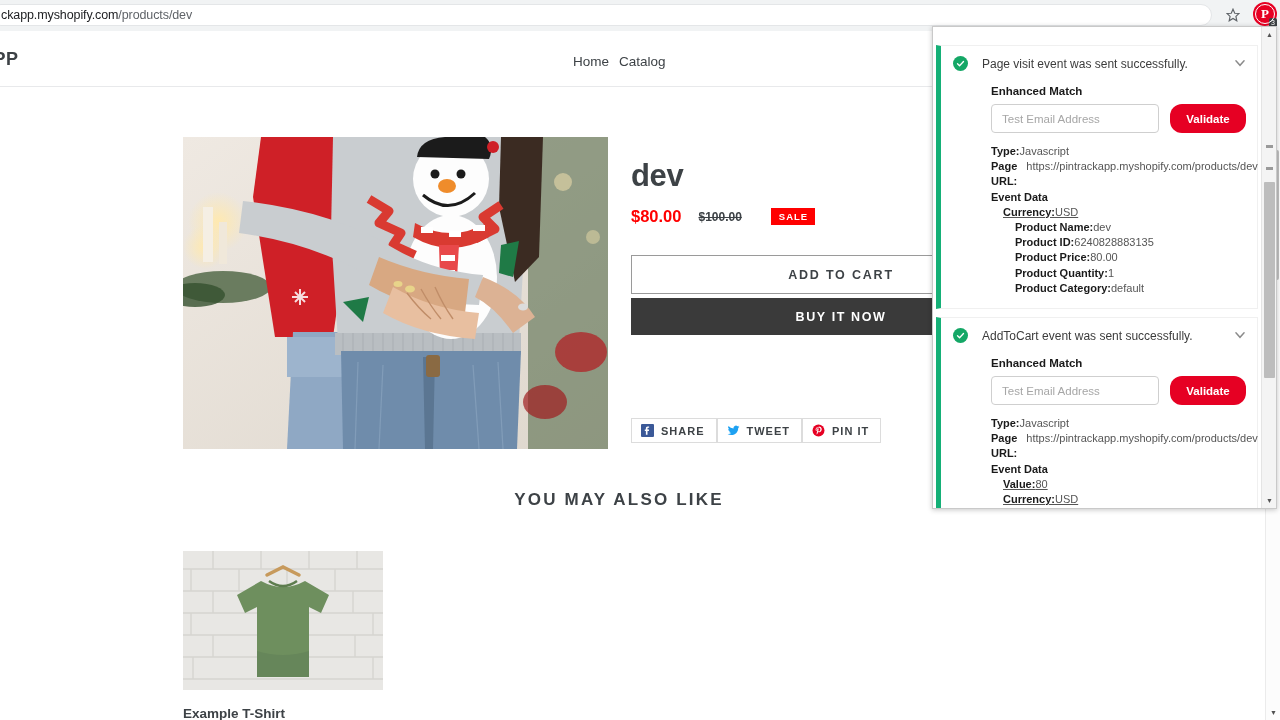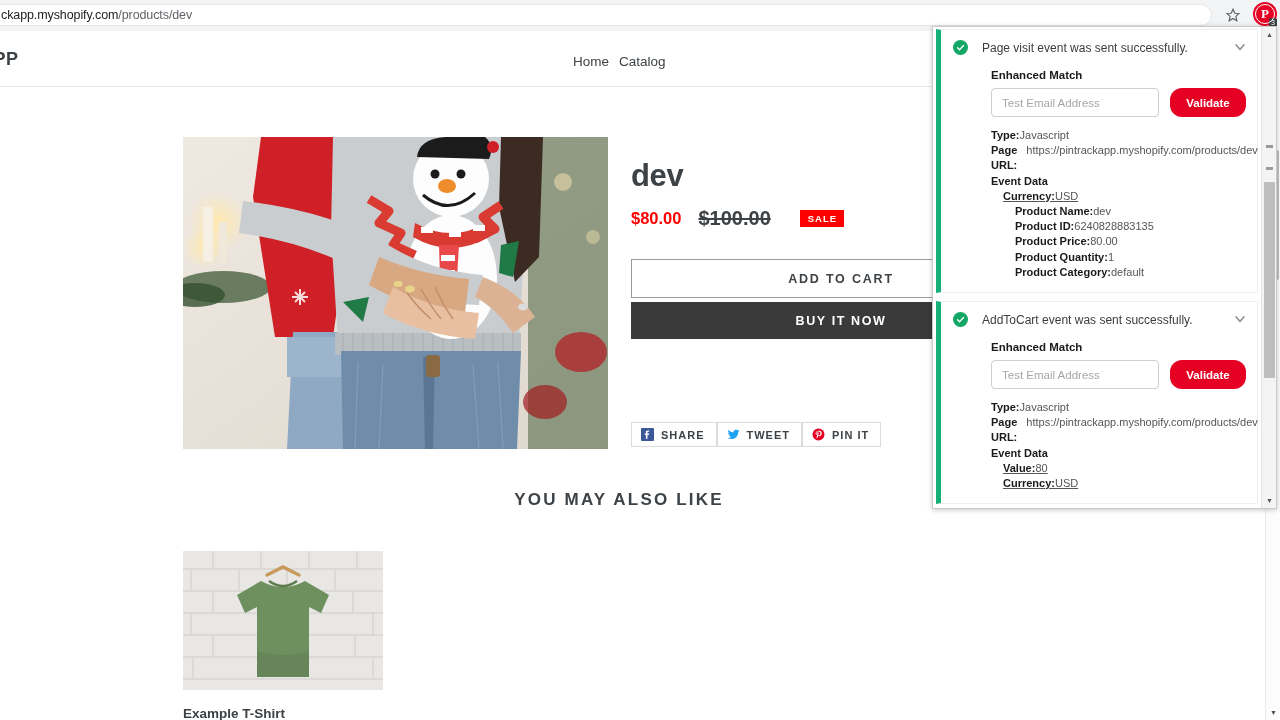--- a/index.html
+++ b/index.html
@@ -129,21 +129,21 @@
     font-size: 31px; font-weight: bold;
     color: #3d4246; line-height: 1.1;
     letter-spacing: -0.4px;
   }
   .price-row {
     margin-top: 14px;
     display: flex; align-items: center; gap: 17px;
   }
   .price-sale { font-size: 16.5px; font-weight: bold; color: #ff0000; }
   .price-was {
-    font-size: 20px; font-weight: bold; color: #3d4246;
+    font-size: 12px; font-weight: bold; color: #3d4246;
     text-decoration: line-through;
   }
   .sale-badge {
     background: #ff0000; color: #fff;
     font-size: 9.5px; font-weight: bold;
     letter-spacing: 1px;
     padding: 3px 7px 3px 8px;
     margin-left: 12px;
   }
   .btn-add {
@@ -210,21 +210,21 @@
     background: #ffffff;
     border: 1px solid #c9c9c9;
     box-shadow: 0 1px 5px rgba(0,0,0,0.22);
     overflow: hidden;
     z-index: 10;
   }
   .ext-panel-inner {
     position: absolute; left: 0; top: 0;
     width: 329px; height: 100%;
     overflow: hidden;
-    padding: 2px 0 0 0;
+    padding: 18px 0 0 0;
   }
   .event-card {
     position: relative;
     background: #fff;
     border-left: 5px solid #15b077;
     margin: 0 4px 8px 3px;
     padding: 10px 8px 12px 12px;
     border-top: 1px solid #f0f0f0;
     border-right: 1px solid #f0f0f0;
     border-bottom: 1px solid #f0f0f0;

